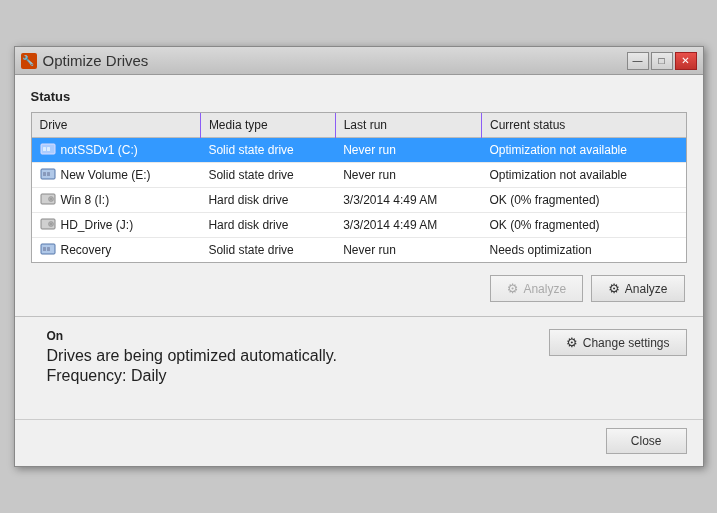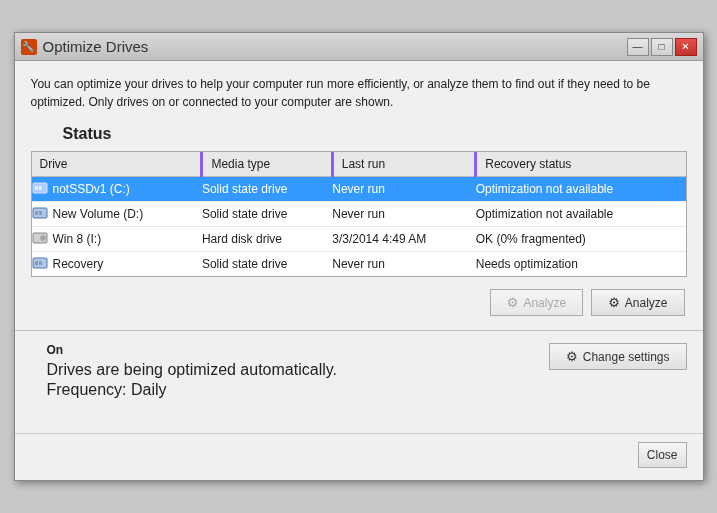--- a/index.html
+++ b/index.html
@@ -81,25 +81,24 @@
     }
 
     .description {
       font-size: 12px;
       color: #222;
       line-height: 1.5;
       margin-bottom: 14px;
     }
 
     .section-label {
-      font-size: 16px;
+      font-size: 13px;
       font-weight: bold;
       color: #222;
       margin-bottom: 8px;
-      margin-left: 32px;
     }
 
     .table-container {
       border: 1px solid #aaa;
       background: white;
       margin-bottom: 12px;
     }
 
     table {
       width: 100%;
@@ -110,21 +109,21 @@
       background: #e8e8e8;
       border-bottom: 1px solid #bbb;
     }
 
     thead th {
       text-align: left;
       padding: 5px 8px;
       font-weight: normal;
       font-size: 12px;
       color: #222;
-      border-right: 3px solid #8b5cf6;
+      border-right: 1px solid #8b5cf6;
     }
 
     thead th:last-child {
       border-right: none;
     }
 
     tbody tr {
       border-bottom: 1px solid #e8e8e8;
     }
 
@@ -135,21 +134,21 @@
     tbody tr.selected {
       background: #3399ff;
       color: white;
     }
 
     tbody tr.selected td {
       color: white;
     }
 
     tbody td {
-      padding: 4px 0;
+      padding: 4px 8px;
       font-size: 12px;
       color: #222;
     }
 
     .drive-name {
       display: flex;
       align-items: center;
       gap: 5px;
     }
 
@@ -224,21 +223,21 @@
 
     .footer {
       display: flex;
       justify-content: flex-end;
       padding: 8px 16px 12px;
       border-top: 1px solid #ccc;
       margin-top: 4px;
     }
 
     .close-btn {
-      padding: 5px 8px;
+      padding: 5px 24px;
       border: 1px solid #aaa;
       background: linear-gradient(to bottom, #f5f5f5, #e0e0e0);
       font-size: 12px;
       color: #333;
       cursor: pointer;
     }
 
     
     .gear-icon::before { content: '⚙'; }
 
@@ -269,32 +268,31 @@
     </div>
     <div class="title-bar-controls">
       <button class="title-btn">—</button>
       <button class="title-btn">□</button>
       <button class="title-btn close">✕</button>
     </div>
   </div>
 
   <div class="content">
 
-    <p class="description">You can optimize your drives to help your computer run more efficiently, or analyze them to find out if they need to be optimized. Only drives on or connected to your computer are shown.</p>
 
     <div class="section-label">Status</div>
 
     <div class="table-container">
       <table>
         <thead>
           <tr>
             <th>Drive</th>
             <th>Media type</th>
             <th>Last run</th>
-            <th>Recovery status</th>
+            <th>Current status</th>
           </tr>
         </thead>
         <tbody id="drives-tbody">
         <tr class="selected">
               <td>
                 <div class="drive-name">
                   <span style="display: inline-block; width: 16px; height: 16px; vertical-align: middle;"><svg width="16" height="14" viewBox="0 0 16 14">
         <rect x="1" y="2" width="14" height="10" rx="1" ry="1" fill="#aaccff" stroke="#ddddff" stroke-width="1"></rect>
         <rect x="3" y="5" width="3" height="4" fill="#ddeeff" rx="0.5"></rect>
         <rect x="7" y="5" width="3" height="4" fill="#ddeeff" rx="0.5"></rect>
@@ -307,21 +305,21 @@
               <td>Optimization not available</td>
             </tr>
             <tr>
               <td>
                 <div class="drive-name">
                   <span style="display: inline-block; width: 16px; height: 16px; vertical-align: middle;"><svg width="16" height="14" viewBox="0 0 16 14">
         <rect x="1" y="2" width="14" height="10" rx="1" ry="1" fill="#b0c8e8" stroke="#5577aa" stroke-width="1"></rect>
         <rect x="3" y="5" width="3" height="4" fill="#8899bb" rx="0.5"></rect>
         <rect x="7" y="5" width="3" height="4" fill="#8899bb" rx="0.5"></rect>
       </svg></span>
-                  <span>New Volume (D:)</span>
+                  <span>New Volume (E:)</span>
                 </div>
               </td>
               <td>Solid state drive</td>
               <td>Never run</td>
               <td>Optimization not available</td>
             </tr>
             <tr>
               <td>
                 <div class="drive-name">
                   <span style="display: inline-block; width: 16px; height: 16px; vertical-align: middle;"><svg width="16" height="14" viewBox="0 0 16 14">
@@ -333,20 +331,35 @@
                 </div>
               </td>
               <td>Hard disk drive</td>
               <td>3/3/2014 4:49 AM</td>
               <td>OK (0% fragmented)</td>
             </tr>
             <tr>
               <td>
                 <div class="drive-name">
                   <span style="display: inline-block; width: 16px; height: 16px; vertical-align: middle;"><svg width="16" height="14" viewBox="0 0 16 14">
+        <rect x="1" y="2" width="14" height="10" rx="1" ry="1" fill="#d0d0d0" stroke="#888888" stroke-width="1"></rect>
+        <circle cx="11" cy="7" r="2.5" fill="#b0b0b0" stroke="#888" stroke-width="0.5"></circle>
+        <circle cx="11" cy="7" r="1" fill="#999"></circle>
+      </svg></span>
+                  <span>HD_Drive (J:)</span>
+                </div>
+              </td>
+              <td>Hard disk drive</td>
+              <td>3/3/2014 4:49 AM</td>
+              <td>OK (0% fragmented)</td>
+            </tr>
+            <tr>
+              <td>
+                <div class="drive-name">
+                  <span style="display: inline-block; width: 16px; height: 16px; vertical-align: middle;"><svg width="16" height="14" viewBox="0 0 16 14">
         <rect x="1" y="2" width="14" height="10" rx="1" ry="1" fill="#b0c8e8" stroke="#5577aa" stroke-width="1"></rect>
         <rect x="3" y="5" width="3" height="4" fill="#8899bb" rx="0.5"></rect>
         <rect x="7" y="5" width="3" height="4" fill="#8899bb" rx="0.5"></rect>
       </svg></span>
                   <span>Recovery</span>
                 </div>
               </td>
               <td>Solid state drive</td>
               <td>Never run</td>
               <td>Needs optimization</td>

